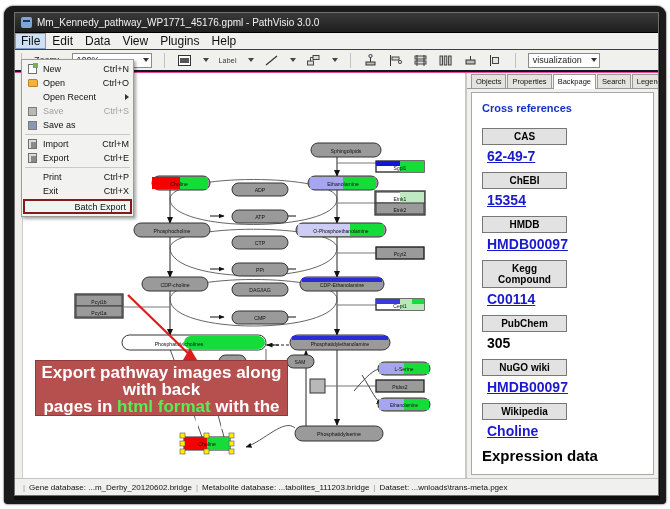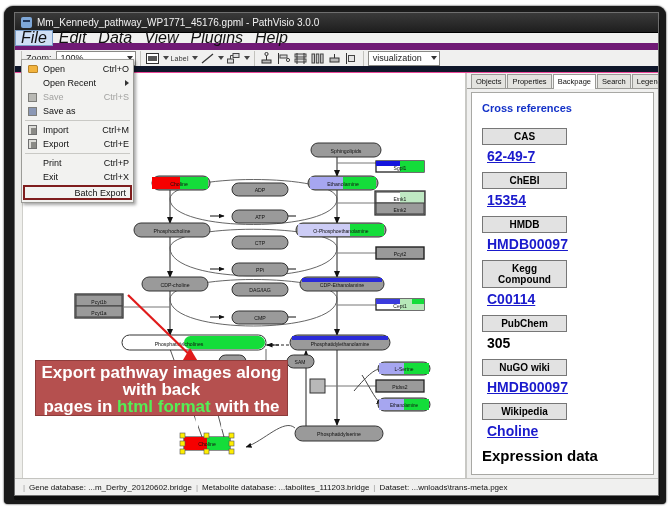--- a/index.html
+++ b/index.html
@@ -57,37 +57,37 @@
   #titlebar .tb-icon::after {
     content: ""; position: absolute; left: 2px; top: 3px;
     width: 7px; height: 2px; background: #23395c;
   }
   #title-text { white-space: nowrap; overflow: hidden; }
 
   
   #menubar {
     height: 17px; background: #f0f0ef;
     display: flex; align-items: center;
-    font-size: 16px; color: #111;
-    border-bottom: 7px solid #701a75;
-    position: relative; z-index: 50; font-style: italic;
+    font-size: 12px; color: #111;
+    border-bottom: 1px solid #701a75;
+    position: relative; z-index: 50;
   }
   .menu-item { padding: 1px 6px; cursor: default; line-height: 14px; }
   .menu-item.active {
     background: #cfdff5;
     border: 1px solid #7a9ec8;
     padding: 0 5px;
   }
 
   
   #toolbar {
     height: 22px; background: #f0f0ef;
-    display: flex; align-items: center; gap: 2px;
+    display: flex; align-items: center; gap: 10px;
     padding: 0 4px;
-    border-bottom: 6px solid #0f172a;
+    border-bottom: 2px solid #0f172a;
     font-size: 9px; color: #222;
   }
   .tb-sep { width: 1px; height: 15px; background: #c2c2bd; margin: 0 2px; }
   .zoom-label { font-size: 9px; margin-right: 2px; }
   .combo {
     height: 15px; background: #fff; border: 1px solid #8a8a86;
     display: flex; align-items: center; justify-content: space-between;
     padding: 0 2px 0 4px; font-size: 9px; color: #222;
   }
   #zoom-combo { width: 80px; }
@@ -694,20 +694,27 @@
       <span>Metabolite database:</span>&nbsp;
       <span>...tabolites_111203.bridge</span>
       <span class="sb-sep">|</span>
       <span>Dataset:</span>&nbsp;
       <span>...wnloads\trans-meta.pgex</span>
     </div>
 
     <div id="filemenu">
       <div class="mrow">
         <span class="mi">
+            <span class="ic-doc"></span>
+          </span>
+        <span class="mlabel">New</span>
+        <span class="maccel">Ctrl+N</span>
+      </div>
+      <div class="mrow">
+        <span class="mi">
             <span class="ic-folder"></span>
           </span>
         <span class="mlabel">Open</span>
         <span class="maccel">Ctrl+O</span>
       </div>
       <div class="mrow">
         <span class="mi"></span>
         <span class="mlabel">Open Recent</span>
         <span class="submark"></span>
       </div>

